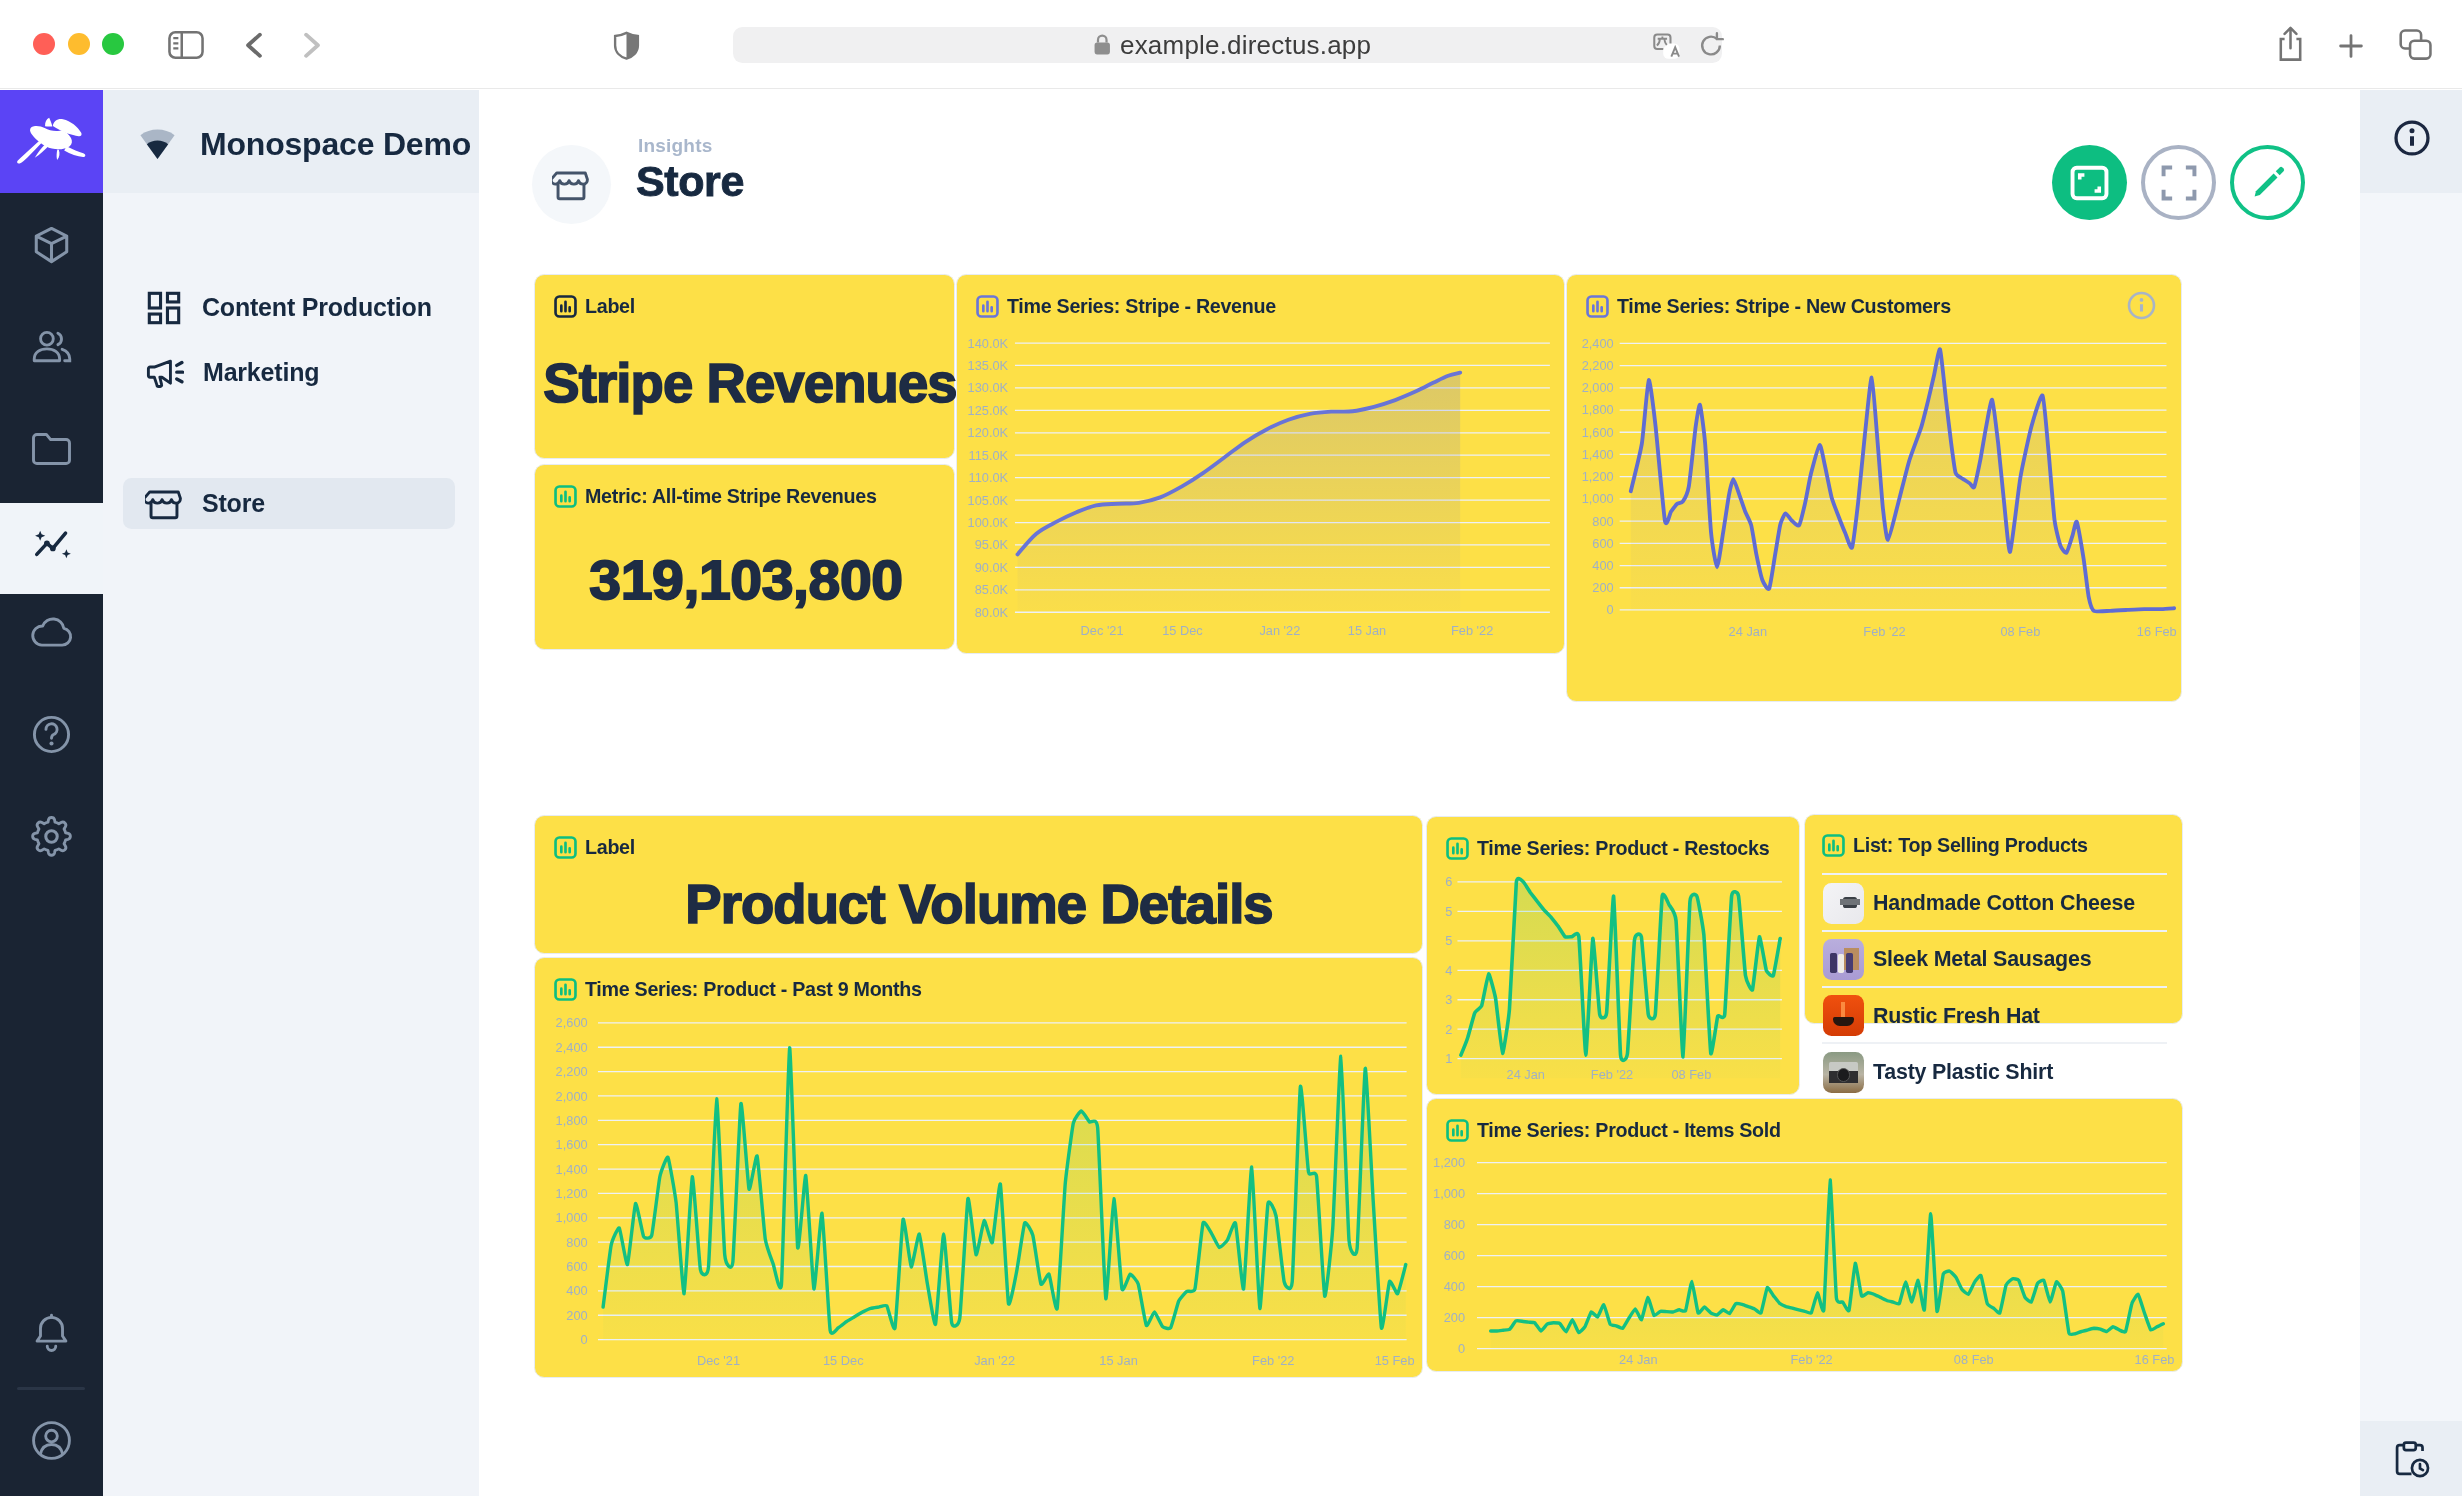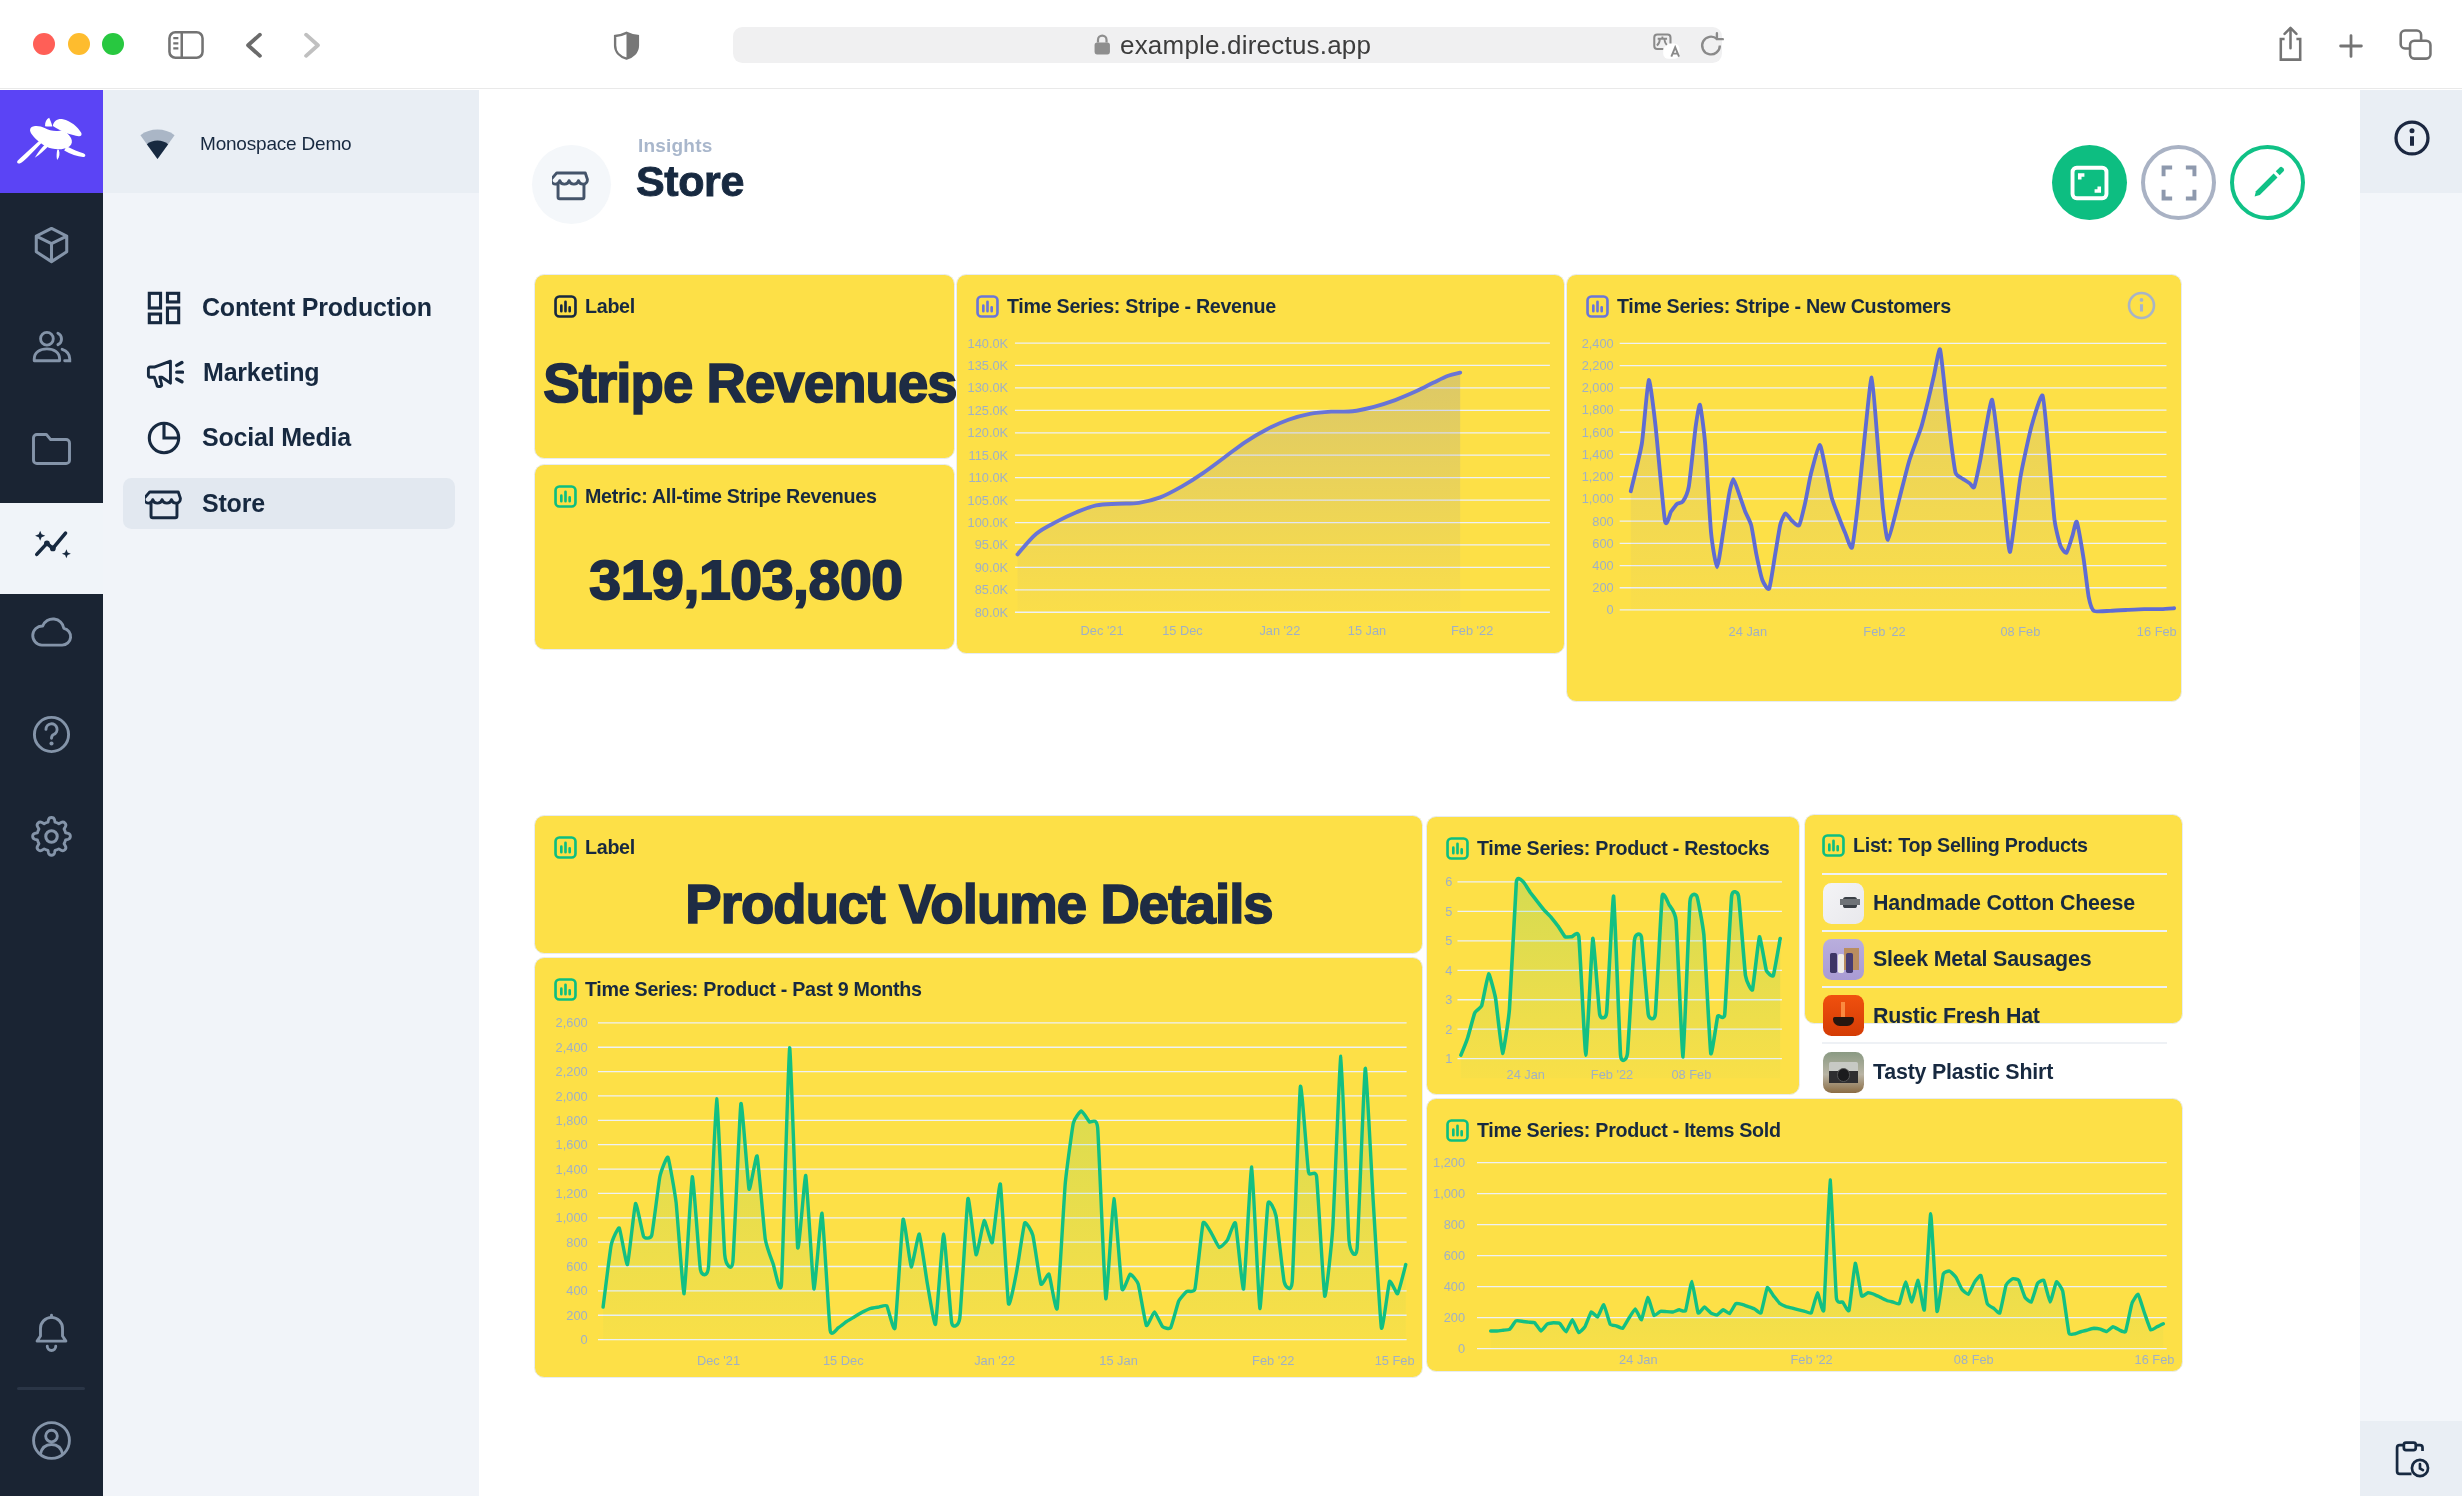--- a/index.html
+++ b/index.html
@@ -133,44 +133,37 @@
         <circle cx="24" cy="19" r="6.5"></circle>
         <path d="M11.5 39.5 c1.5-7.5 6.5-11 12.5-11 s11 3.5 12.5 11"></path>
       </svg>
     </div>
     <div class="abs" style="left:103px;top:90px;width:376px;height:1406px;background:#f1f4f9"></div>
     <div class="abs" style="left:103px;top:90px;width:376px;height:103px;background:#e9eef4"></div>
     <svg class="abs" style="left:137px;top:123px" width="41" height="38" viewBox="0 0 48 44">
 <path d="M24 42 L4 14 A 34 34 0 0 1 44 14 Z" fill="#aab6c6"></path>
 <path d="M24 42 L11.5 24.5 a 21 21 0 0 1 25 0 Z" fill="#172940"></path>
     </svg>
-    <div class="abs" style="left:200px;top:144px;transform:translateY(-50%);font-size:19px;font-weight:400;color:#172940;letter-spacing:-0.2px">Monospace Demo</div>
+    <div class="abs" style="left:200px;top:144px;transform:translateY(-50%);font-size:32px;font-weight:700;color:#172940;letter-spacing:-0.2px">Monospace Demo</div>
     <div class="abs" style="left:123px;top:478px;width:332px;height:51px;border-radius:8.5px;background:#e2e8f0"></div>
     <div class="navitem" style="top:282px">
       <svg width="38" height="38" viewBox="0 0 44 44" fill="none" stroke="#172940" stroke-width="3.6">
         <rect x="5" y="5" width="13" height="17"></rect>
         <rect x="26" y="5" width="13" height="10"></rect>
         <rect x="26" y="22" width="13" height="17"></rect>
         <rect x="5" y="29" width="13" height="10"></rect>
       </svg>
       <div class="t">Content Production</div>
     </div>
     <div class="navitem" style="top:347px">
       <svg width="39" height="38" viewBox="0 0 46 44" fill="none" stroke="#172940" stroke-width="3.4">
         <path d="M4 17 v8 a2 2 0 0 0 2 2 h5 l3 9 a2 2 0 0 0 2 1.9 h2 a1.6 1.6 0 0 0 1.6-2.1 L17.5 27 H20 l10 7 V8 L11 15 H6 a2 2 0 0 0 -2 2 Z" stroke-linejoin="round"></path>
         <path d="M37.5 13 l6-3.4 M37.5 21 h7 M37.5 29 l6 3.4" stroke-linecap="round" stroke-width="4"></path>
       </svg>
       <div class="t">Marketing</div>
-    </div>
-    <div class="navitem" style="top:412px">
-      <svg width="38" height="38" viewBox="0 0 44 44" fill="none" stroke="#172940" stroke-width="3.6">
-        <circle cx="22" cy="22" r="17"></circle>
-        <path d="M22 5 V22 H39"></path>
-      </svg>
-      <div class="t">Social Media</div>
     </div>
     <div class="navitem" style="top:478px">
       <svg width="38" height="38" viewBox="0 0 44 44" fill="none" stroke="#172940" stroke-width="3.4" stroke-linejoin="round">
         <path d="M7 20 v16 a2 2 0 0 0 2 2 h26 a2 2 0 0 0 2-2 V20"></path>
         <path d="M5.5 8 h33 l2.5 7.5 c0 3-2 5.5-5 5.5 a5.3 5.3 0 0 1 -5.3 -4 a5.5 5.5 0 0 1 -5.5 4 a5.6 5.6 0 0 1 -5.4 -4 a5.5 5.5 0 0 1 -5.5 4 a5.3 5.3 0 0 1 -5.3 -4 c-1 2.7-2.3 4-5 4 s-5-2.5-5-5.5 Z"></path>
       </svg>
       <div class="t">Store</div>
     </div>
     <div class="abs" style="left:2360px;top:90px;width:103px;height:1406px;background:#f3f6fa"></div>
     <div class="abs" style="left:2360px;top:90px;width:103px;height:103px;background:#e9eef4"></div>

